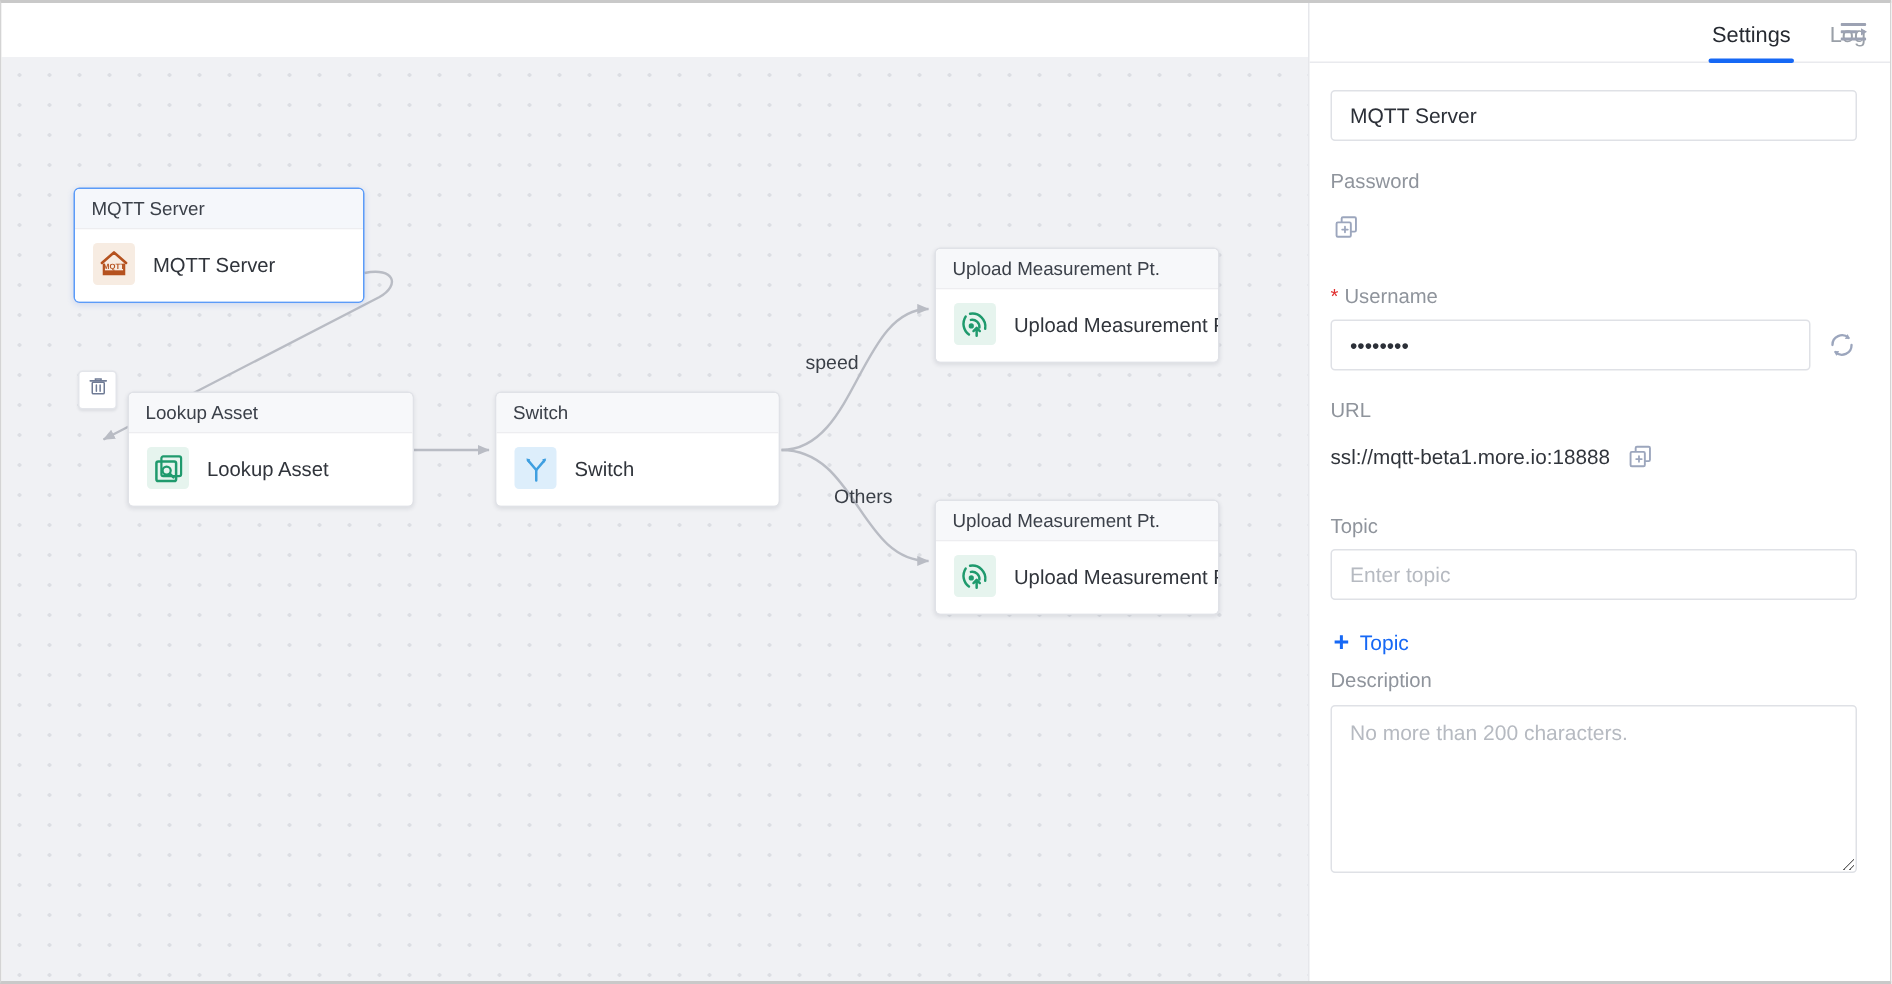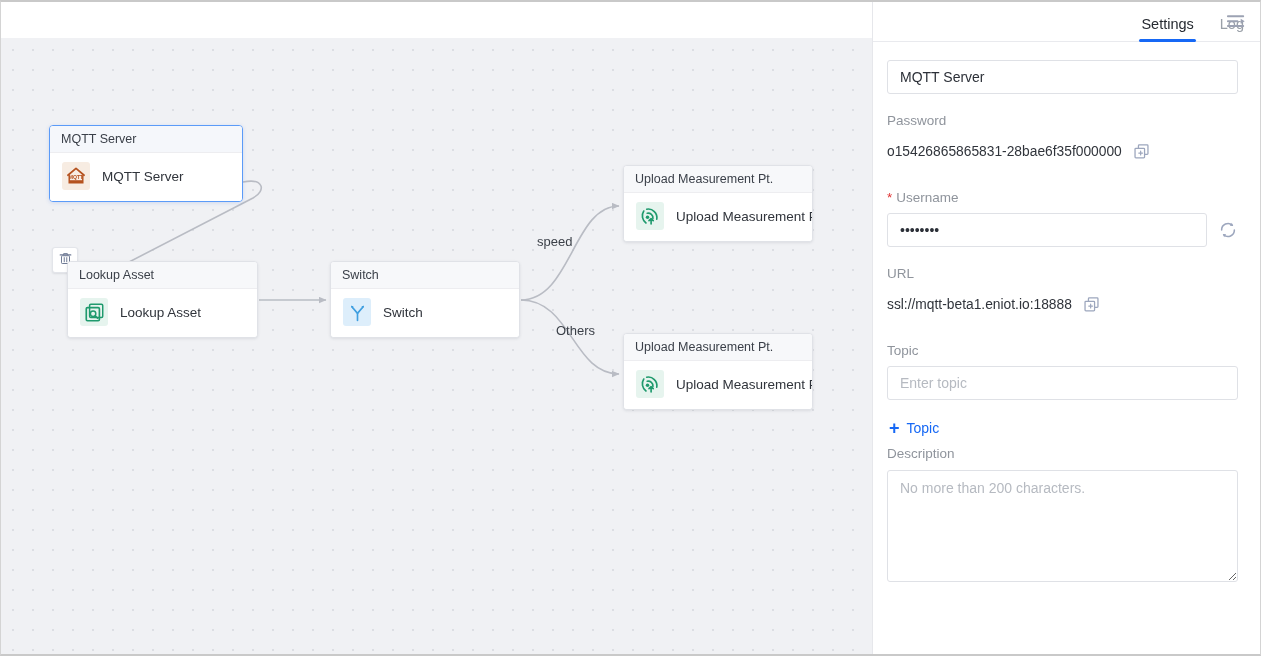--- a/index.html
+++ b/index.html
@@ -275,21 +275,21 @@
         <span>
           <svg width="15" height="15" viewBox="0 0 24 24" xmlns="http://www.w3.org/2000/svg">
             <path d="M3.5 6.2 H20.5" stroke="#6f7b95" stroke-width="1.8" stroke-linecap="round"></path>
             <path d="M9 6.2 V4.2 H15 V6.2" fill="none" stroke="#6f7b95" stroke-width="1.6"></path>
             <rect x="5.6" y="7.6" width="12.8" height="12.4" rx="1.2" fill="none" stroke="#6f7b95" stroke-width="1.6"></rect>
             <path d="M10 10.6 V17.2 M14 10.6 V17.2" stroke="#6f7b95" stroke-width="1.6" stroke-linecap="round"></path>
           </svg>
         </span>
       </div>
 
-      <div class="node" style="left:66px; top:223px; width:191px;">
+      <div class="node" style="left:84px; top:223px; width:191px;">
         <div class="node-header">Lookup Asset</div>
         <div class="node-body">
           <span class="node-icon ic-green">
             <svg width="21" height="21" viewBox="0 0 24 24" xmlns="http://www.w3.org/2000/svg">
               <rect x="6.4" y="2.6" width="15" height="15" rx="1.4" fill="none" stroke="#1f9a6d" stroke-width="1.7"></rect>
               <rect x="2.6" y="6.4" width="15" height="15" rx="1.4" fill="none" stroke="#1f9a6d" stroke-width="1.9"></rect>
               <circle cx="10.4" cy="13.4" r="3.1" fill="none" stroke="#1f9a6d" stroke-width="1.7"></circle>
               <path d="M12.8 15.8 L15.6 18.6" stroke="#1f9a6d" stroke-width="1.9" stroke-linecap="round"></path>
             </svg>
           </span>
@@ -371,21 +371,20 @@
       <div class="field">
         <input class="text-input" type="text" value="MQTT Server" style="">
       </div>
 
       <div class="sp-14"></div>
 
       
       <div class="field">
         <div class="field-label">Password</div>
         <div class="readonly-row">
-          <span class="readonly-value">o15426865865831-28bae6f35f000000</span>
           <span class="icon-btn">
             <svg width="17" height="17" viewBox="0 0 20 20" xmlns="http://www.w3.org/2000/svg">
               <rect x="6.4" y="2.2" width="11.2" height="11.2" rx="1" fill="none" stroke="#9ca6bd" stroke-width="1.5"></rect>
               <rect x="2.4" y="6.2" width="11.2" height="11.2" rx="1" fill="#fff" stroke="#9ca6bd" stroke-width="1.5"></rect>
               <path d="M8 11.8 H10.4 M8 11.8 M6.8 11.8 H11.2 M9 9.6 V14" stroke="#9ca6bd" stroke-width="1.4" stroke-linecap="round"></path>
             </svg>
           </span>
         </div>
       </div>
 
@@ -408,21 +407,21 @@
           </span>
         </div>
       </div>
 
       <div class="sp-14"></div>
 
       
       <div class="field">
         <div class="field-label">URL</div>
         <div class="readonly-row">
-          <span class="readonly-value">ssl://mqtt-beta1.eniot.io:18888</span>
+          <span class="readonly-value">ssl://mqtt-beta1.more.io:18888</span>
           <span class="icon-btn">
             <svg width="17" height="17" viewBox="0 0 20 20" xmlns="http://www.w3.org/2000/svg">
               <rect x="6.4" y="2.2" width="11.2" height="11.2" rx="1" fill="none" stroke="#9ca6bd" stroke-width="1.5"></rect>
               <rect x="2.4" y="6.2" width="11.2" height="11.2" rx="1" fill="#fff" stroke="#9ca6bd" stroke-width="1.5"></rect>
               <path d="M6.8 11.8 H11.2 M9 9.6 V14" stroke="#9ca6bd" stroke-width="1.4" stroke-linecap="round"></path>
             </svg>
           </span>
         </div>
       </div>
 

